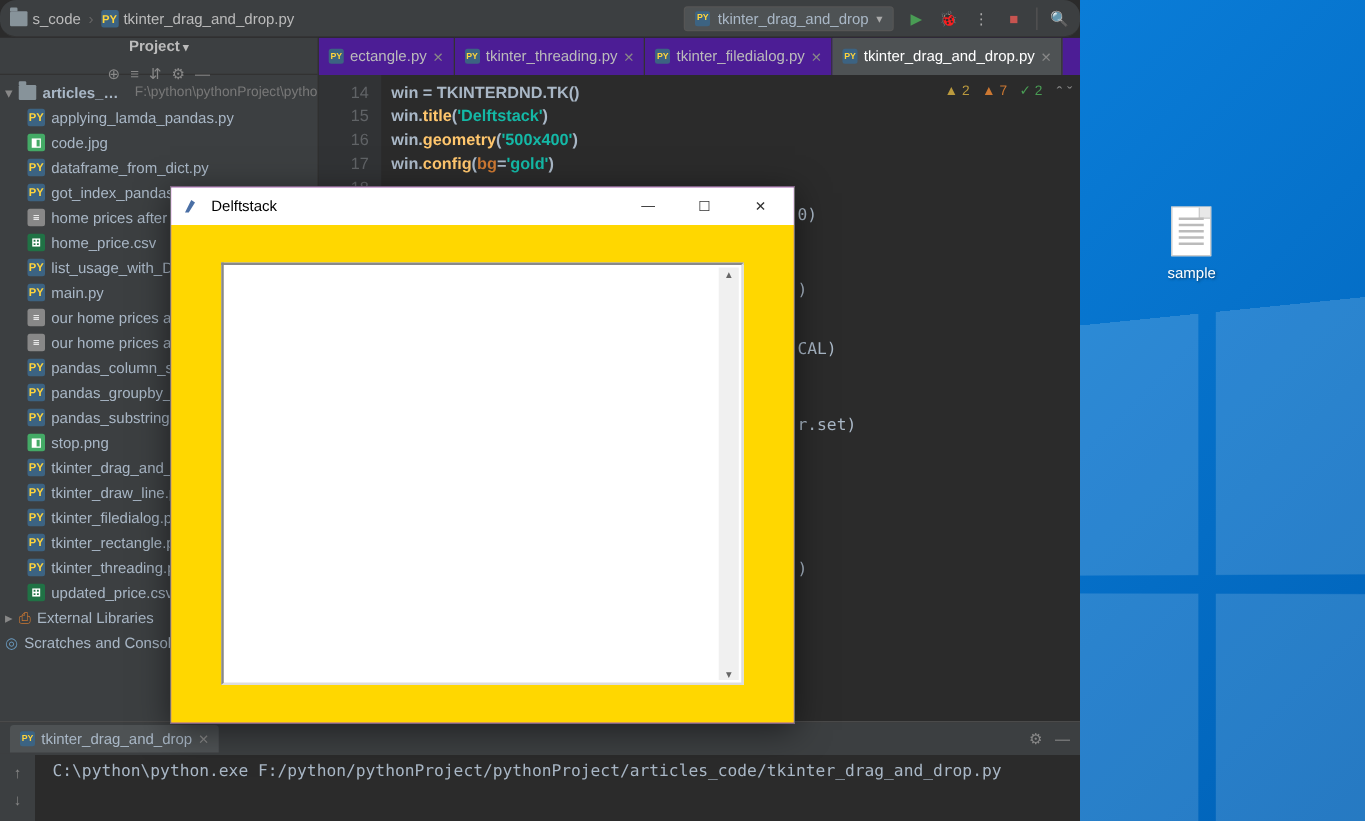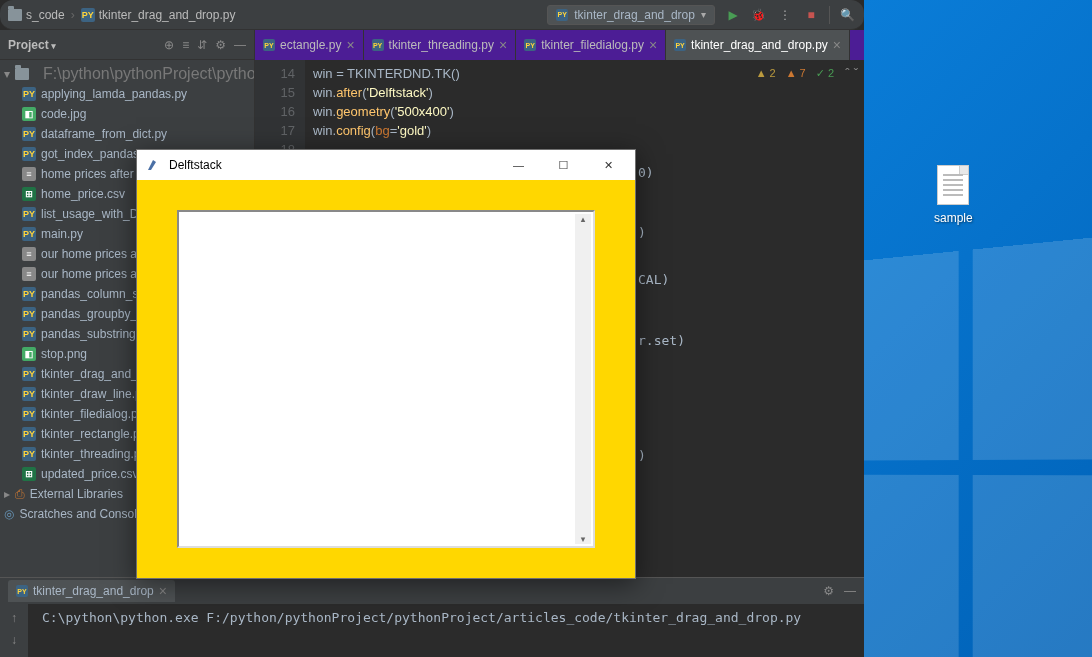--- a/index.html
+++ b/index.html
@@ -24,50 +24,50 @@
 .bc-item { display:flex; align-items:center; gap:4px; color:#bbb; cursor:pointer; }
 .bc-sep { color:#666; margin:0 2px; }
 .top-right { display:flex; align-items:center; gap:10px; }
 .run-config { background:#4e5254; border:1px solid #555; border-radius:3px; padding:2px 8px; display:flex; align-items:center; gap:6px; cursor:pointer; }
 .run-config::after { content:'▾'; color:#aaa; font-size:10px; }
 .tool-ico { width:16px; height:16px; cursor:pointer; display:flex; align-items:center; justify-content:center; }
 .play-ico { color:#499c54; } .bug-ico { color:#499c54; } .stop-ico { color:#c75450; } .search-ico { color:#aaa; }
 
 .ide-body { flex:1; display:flex; overflow:hidden; }
 .sidebar { width:255px; background:#3c3f41; border-right:1px solid #323232; display:flex; flex-direction:column; }
-.sidebar-header { height:30px; display:flex; align-items:center; padding:0 8px; gap:8px; border-bottom:1px solid #323232; }
+.sidebar-header { height:30px; display:flex; align-items:center; padding:0 8px; gap:8px; border-bottom:1px solid #323232;flex-direction:column; }
 .sidebar-title { flex:1; font-weight:bold; color:#bbb; cursor:pointer; }
 .sidebar-title::after { content:' ▾'; font-size:9px; }
 .sidebar-tools { display:flex; gap:8px; color:#888; }
 .sidebar-tools span { cursor:pointer; }
 .tree { flex:1; overflow:hidden; padding:4px 0; }
 .tree-item { height:20px; display:flex; align-items:center; padding-left:8px; gap:5px; cursor:pointer; white-space:nowrap; }
 .tree-item.root { padding-left:4px; }
 .tree-item.file { padding-left:22px; }
 .folder-ico { width:14px; height:12px; background:#87939a; border-radius:1px; position:relative; flex-shrink:0; }
 .folder-ico::before { content:''; position:absolute; top:-3px; left:0; width:6px; height:3px; background:#87939a; border-radius:1px 1px 0 0; }
 .fico { width:14px; height:14px; border-radius:2px; flex-shrink:0; display:flex; align-items:center; justify-content:center; font-size:9px; font-weight:bold; }
 .py-ico { background:#3c6382; color:#ffd43b; }
 .img-ico { background:#4a6; color:#fff; }
 .csv-ico { background:#207245; color:#fff; }
 .txt-ico { background:#888; color:#fff; }
 .tree-label { color:#a9b7c6; font-size:12px; overflow:hidden; text-overflow:ellipsis; }
-.tree-path { color:#787878; font-size:16px; margin-left:4px;text-align:center; }
+.tree-path { color:#787878; font-size:11px; margin-left:4px;text-align:center; }
 .lib-ico { color:#cc7832; font-size:12px; }
 
 .editor-area { flex:1; display:flex; flex-direction:column; background:#2b2b2b; overflow:hidden; }
 .tabs { height:30px; display:flex; align-items:stretch; background:#4c1d95; overflow:hidden; }
 .tab { display:flex; align-items:center; gap:5px; padding:0 8px; border-right:1px solid #323232; cursor:pointer; color:#bbb; font-size:12px; white-space:nowrap; }
 .tab.active { background:#4e5254; color:#fff; }
 .tab-close { color:#888; font-size:14px; cursor:pointer; }
 .editor { flex:1; display:flex; font-family:'Consolas','Courier New',monospace; font-size:13px; position:relative; }
 .gutter { width:50px; background:#313335; text-align:right; padding:4px 10px 4px 0; color:#606366; line-height:19px; }
 .code { flex:1; padding:4px 8px; line-height:19px; position:relative; }
-.code-line { white-space:pre; }
-.kw { color:#cc7832; } .str { color:#fef9c3; } .fn { color:#ffc66d; } .id { color:#a9b7c6; }
+.code-line { white-space:pre;font-weight:bold; }
+.kw { color:#cc7832; } .str { color:#14b8a6; } .fn { color:#ffc66d; } .id { color:#a9b7c6; }
 .anno { position:absolute; top:4px; right:30px; display:flex; gap:10px; font-size:11px; font-family:'Segoe UI'; }
 .anno span{display:flex;align-items:center;gap:3px;}
 .warn{color:#bb9a3e;} .err{color:#cc7832;} .ok{color:#499c54;}
 .nav-arrows { position:absolute; top:4px; right:6px; display:flex; gap:4px; color:#888; }
 .code-frag { position:absolute; color:#a9b7c6; font-family:'Consolas',monospace; font-size:13px; white-space:pre; }
 
 .run-panel { height:80px; background:#2b2b2b; border-top:1px solid #555; }
 .run-tabs { height:26px; background:#3c3f41; display:flex; align-items:center; padding:0 8px; justify-content:space-between; }
 .run-tab { display:flex; align-items:center; gap:5px; padding:3px 8px; background:#4e5254; border-radius:3px 3px 0 0; font-size:12px; cursor:pointer; }
 .run-tools { display:flex; gap:10px; color:#888; }
@@ -279,21 +279,21 @@
           <div class="anno">
             <span class="warn">▲ <span>2</span></span>
             <span class="err">▲ <span>7</span></span>
             <span class="ok">✓ <span>2</span></span>
           </div>
           <div class="nav-arrows">
               <span>ˆ</span>
               <span>ˇ</span>
             </div>
         <div class="code-line"><span class="id">win</span> = TKINTERDND.TK()</div>
-            <div class="code-line"><span class="id">win</span>.<span class="fn">after</span>(<span class="str">'Delftstack'</span>)</div>
+            <div class="code-line"><span class="id">win</span>.<span class="fn">title</span>(<span class="str">'Delftstack'</span>)</div>
             <div class="code-line"><span class="id">win</span>.<span class="fn">geometry</span>(<span class="str">'500x400'</span>)</div>
             <div class="code-line"><span class="id">win</span>.<span class="fn">config</span>(<span class="kw">bg</span>=<span class="str">'gold'</span>)</div>
             <div class="code-line">&nbsp;</div>
           </div>
       </div>
     </div>
   </div>
 
   <div class="run-panel" style="position:relative;">
     <div class="run-tabs">

